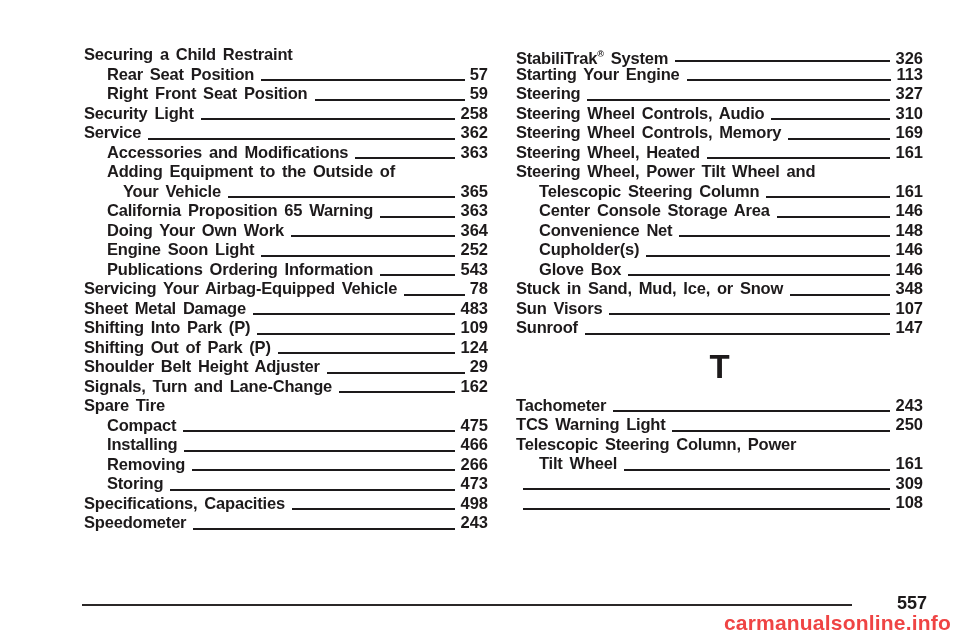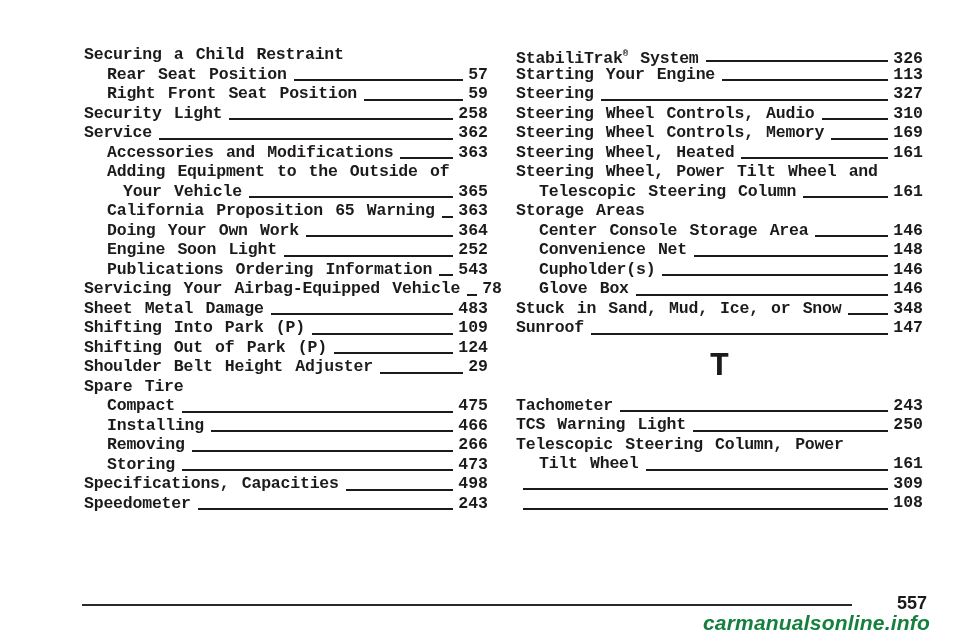--- a/index.html
+++ b/index.html
@@ -4,21 +4,21 @@
 <style>
   * { margin:0; padding:0; box-sizing:border-box; }
   html, body { width:960px; height:640px; background:#ffffff; }
   body {
     position:relative;
     overflow:hidden;
     font-family:"Liberation Sans", sans-serif;
     font-weight:bold;
     color:#1d1a1b;
   }
-  .col { position:absolute; top:45px;font-family:Liberation Mono, monospace; }
+  .col { position:absolute; top:45px; }
   .col-left  { left:84px;  width:404px; }
   .col-right { left:516px; width:407px; }
   .row {
     display:flex;
     align-items:baseline;
     height:19.5px;
     line-height:19.5px;
     font-size:16.5px;
     letter-spacing:-0.2px;
     word-spacing:2.5px;
@@ -36,23 +36,23 @@
   .num { flex:0 0 auto; text-align:right; letter-spacing:0; }
   .letter-block {
     height:58px;
     display:flex; align-items:center; justify-content:center;
     font-size:33px;
   }
   sup { font-size:9px; vertical-align:7px; letter-spacing:0; }
   .footer-line { position:absolute; left:82px; top:604px; width:770px; height:2px; background:#2b2828; }
   .page-num { position:absolute; top:595px; right:33px; font-size:18px; line-height:16px; }
   .watermark {
-    position:absolute; top:611px; right:30px;
+    position:absolute; top:611px; right:9px;
     font-size:21px; line-height:24px;
-    color:#15803d; letter-spacing:0.2px;font-style:italic;
+    color:#ef4444; letter-spacing:0.2px;
   }
 </style>
 </head>
 <body>
 
 <div class="col col-left">
     <div class="row">
       <span class="label">Securing a Child Restraint</span>
     </div>
     <div class="row ind1">
@@ -127,20 +127,25 @@
       <span class="label">Shifting Out of Park (P)</span>
       <span class="leader"></span>
       <span class="num">124</span>
     </div>
     <div class="row">
       <span class="label">Shoulder Belt Height Adjuster</span>
       <span class="leader"></span>
       <span class="num">29</span>
     </div>
     <div class="row">
+      <span class="label">Signals, Turn and Lane-Change</span>
+      <span class="leader"></span>
+      <span class="num">162</span>
+    </div>
+    <div class="row">
       <span class="label">Spare Tire</span>
     </div>
     <div class="row ind1">
       <span class="label">Compact</span>
       <span class="leader"></span>
       <span class="num">475</span>
     </div>
     <div class="row ind1">
       <span class="label">Installing</span>
       <span class="leader"></span>
@@ -200,23 +205,20 @@
       <span class="num">161</span>
     </div>
     <div class="row">
       <span class="label">Steering Wheel, Power Tilt Wheel and</span>
     </div>
     <div class="row ind1">
       <span class="label">Telescopic Steering Column</span>
       <span class="leader"></span>
       <span class="num">161</span>
     </div>
-    <div class="row">
-      <span class="label">Storage Areas</span>
-    </div>
     <div class="row ind1">
       <span class="label">Center Console Storage Area</span>
       <span class="leader"></span>
       <span class="num">146</span>
     </div>
     <div class="row ind1">
       <span class="label">Convenience Net</span>
       <span class="leader"></span>
       <span class="num">148</span>
     </div>
@@ -229,20 +231,25 @@
       <span class="label">Glove Box</span>
       <span class="leader"></span>
       <span class="num">146</span>
     </div>
     <div class="row">
       <span class="label">Stuck in Sand, Mud, Ice, or Snow</span>
       <span class="leader"></span>
       <span class="num">348</span>
     </div>
     <div class="row">
+      <span class="label">Sun Visors</span>
+      <span class="leader"></span>
+      <span class="num">107</span>
+    </div>
+    <div class="row">
       <span class="label">Sunroof</span>
       <span class="leader"></span>
       <span class="num">147</span>
     </div>
     <div class="letter-block">T</div>
     <div class="row">
       <span class="label">Tachometer</span>
       <span class="leader"></span>
       <span class="num">243</span>
     </div>

